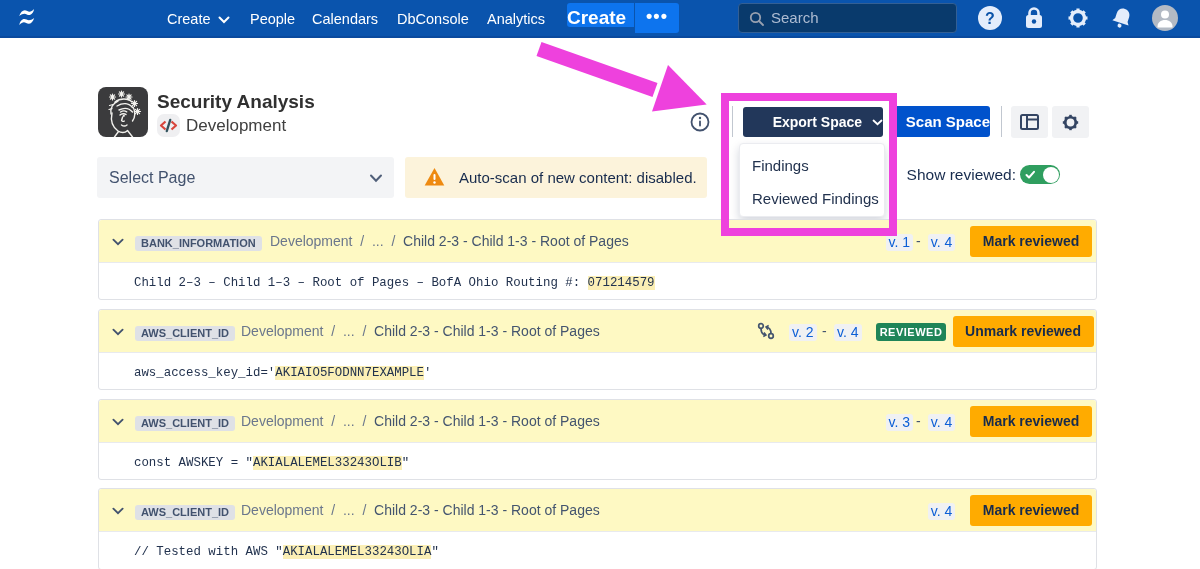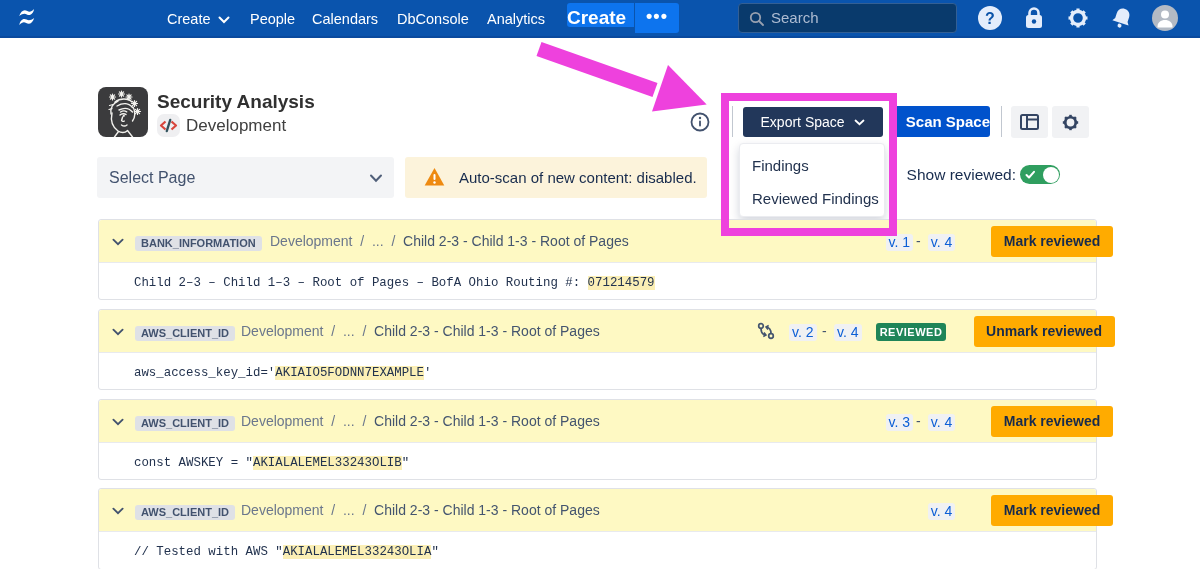--- a/index.html
+++ b/index.html
@@ -17,21 +17,21 @@
   .search-txt { position:absolute; left:32px; top:0; height:28px; line-height:28px; color:#aebcd2; font-size:15px; }
 
   
   .space-icon { position:absolute; left:98px; top:87px; width:50px; height:50px; background:#3b3b3d; border-radius:8px; }
   .title { position:absolute; left:157px; top:91px; font-size:19px; font-weight:700; color:#303030; }
   .dev-badge { position:absolute; left:157px; top:114px; width:23px; height:23px; background:#efeff1; border-radius:7px; }
   .dev-link { position:absolute; left:186px; top:116px; font-size:17px; color:#404040; }
 
   
   .vdiv { position:absolute; width:1px; background:#c1c7d0; }
-  .btn-export { position:absolute; left:743px; top:107px; width:140px; height:30px; background:#22375a; border-radius:3px; color:#fff; font-size:14px; font-weight:400; text-align:center; line-height:30px; }
+  .btn-export { position:absolute; left:743px; top:107px; width:140px; height:30px; background:#22375a; border-radius:3px; color:#fff; font-size:14px; font-weight:700; text-align:right; line-height:30px; }
   .btn-scan { position:absolute; left:889px; top:106px; width:101px; height:31px; background:#0052cc; border-radius:3px; color:#fff; font-size:15px; font-weight:700; text-align:right; line-height:31px; }
   .btn-icon { position:absolute; top:106px; width:37px; height:32px; background:#f1f2f4; border-radius:3px; }
 
   .dropdown { position:absolute; left:739px; top:143px; width:146px; height:74px; background:#fff; border-radius:4px; border:1px solid #ebecf0; box-shadow:0 4px 10px rgba(9,30,66,.18); }
   .dd-item { position:absolute; left:12px; font-size:15px; color:#22324e; }
 
   
   .select { position:absolute; left:97px; top:157px; width:297px; height:41px; background:#f3f4f6; border-radius:3px; }
   .select-txt { position:absolute; left:12px; top:0; height:41px; line-height:41px; font-size:16px; color:#42526e;text-align:center; }
   .warning { position:absolute; left:405px; top:157px; width:302px; height:41px; background:#fcf3db; border-radius:3px; }
@@ -41,21 +41,21 @@
   .knob { position:absolute; left:23px; top:1.5px; width:16px; height:16px; background:#fff; border-radius:50%; }
 
   
   .card { position:absolute; left:98px; width:999px; height:81px; border:1px solid #dfe1e6; border-radius:3px; background:#fff; }
   .card-head { position:absolute; left:0; top:0; width:997px; height:43px; background:#fef9c3; border-bottom:1px solid #e8eaee; border-radius:3px 3px 0 0;text-decoration:underline; }
   .loz { position:absolute; top:15.5px; height:15px; background:#dfe1e6; border-radius:3px; font-size:11px; font-weight:700; color:#42526e; line-height:15px; padding:0 6px; letter-spacing:0; }
   .crumbs { position:absolute; top:0; height:43px; line-height:43px; font-size:14px; color:#6b778c; }
   .crumb-last { color:#44556f; }
   .chip { position:absolute; top:14px; height:17px; background:#f0f1f3; border-radius:3px; font-size:14px; color:#0c5fd6; line-height:17px; padding:0 3px; }
   .dash { position:absolute; top:0; height:43px; line-height:43px; font-size:14px; color:#44556f; }
-  .btn-orange { position:absolute; top:6px; height:31px; background:#ffab00; border-radius:3px; font-size:14px; font-weight:600; color:#172b4d; text-align:center; line-height:31px;margin-left:21px; }
+  .btn-orange { position:absolute; top:6px; height:31px; background:#ffab00; border-radius:3px; font-size:14px; font-weight:600; color:#172b4d; text-align:center; line-height:31px; }
   .reviewed { position:absolute; left:777px; top:13px; width:70px; height:18px; background:#1f8558; border-radius:3px; color:#fff; font-size:11px; font-weight:700; text-align:center; line-height:18px; letter-spacing:.5px; }
   .code { position:absolute; left:35px; top:44px; height:38px; line-height:38px; font-family:"Liberation Mono", monospace; font-size:12.4px; color:#22324e; white-space:pre; }
   .hl { background:#fbefb5; }
 </style>
 </head>
 <body>
 
 <div class="nav">
   <svg class="abs" style="left:19px;top:8px" width="16" height="18" viewBox="0 0 16 18">
     <path d="M0.2 8.0 C1.8 3.3 4.8 0.8 8.3 3.0 C10.3 4.3 12.3 4.0 15.1 1.0 C14.3 5.6 11.3 8.4 7.8 6.4 C5.8 5.2 3.3 5.6 0.2 8.0 Z" fill="#fff"></path>

